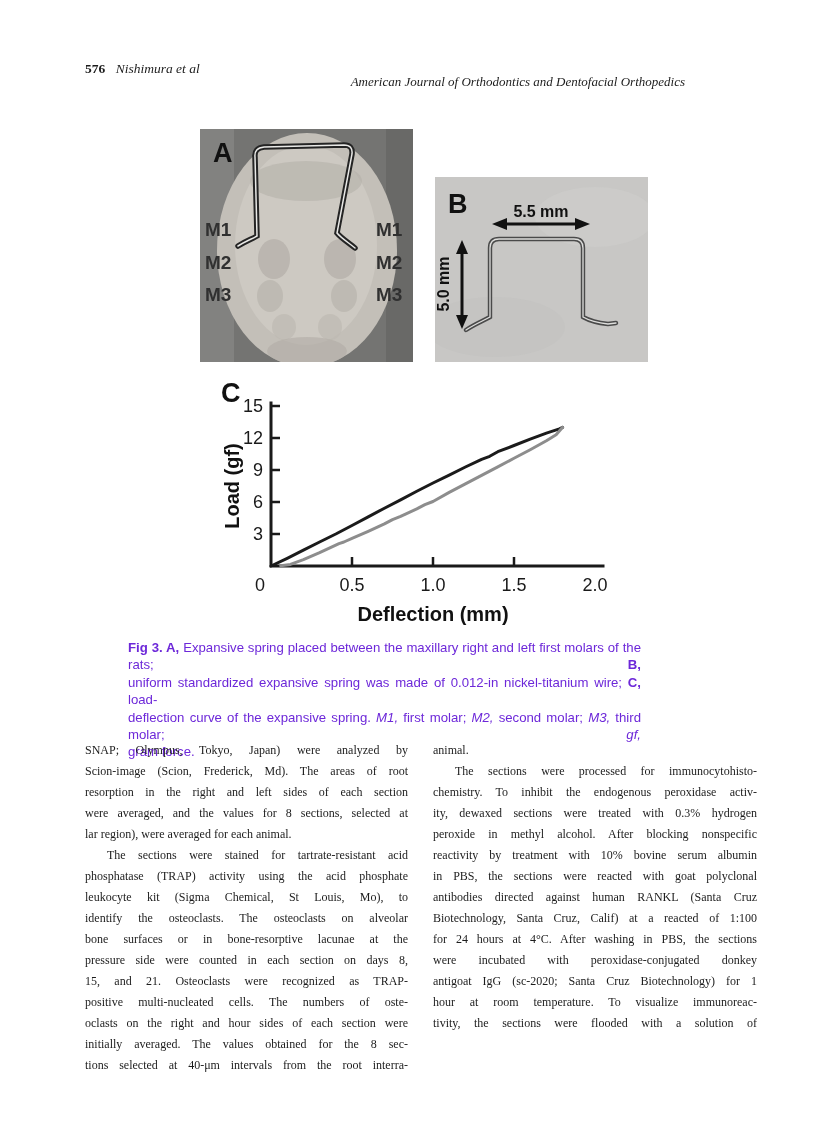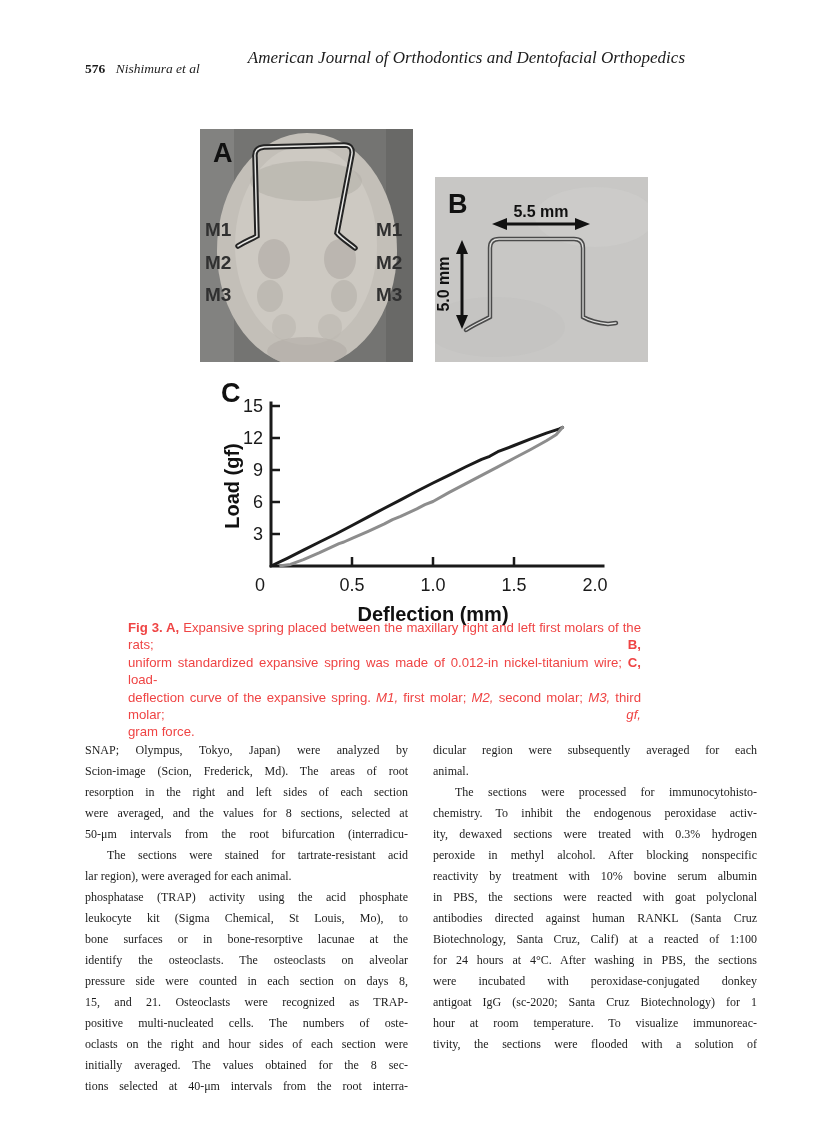--- a/index.html
+++ b/index.html
@@ -2,35 +2,35 @@
 <html><head>
 <meta charset="utf-8">
 <style>
   html,body{margin:0;padding:0;background:#ffffff;}
   .page{position:relative;width:765px;height:1122px;background:#ffffff;overflow:hidden;
         color:#1c1c1c;font-family:"Liberation Serif",serif;}
   
   .hdr-left{position:absolute;left:85px;top:61px;font-size:13.5px;white-space:nowrap;}
   .hdr-num{font-weight:bold;}
   .hdr-auth{font-style:italic;margin-left:7px;}
-  .hdr-right{position:absolute;right:80px;top:50px;text-align:right;font-style:italic;
-             font-size:17px;line-height:15.5px;white-space:nowrap;}
+  .hdr-right{position:absolute;right:80px;top:74px;text-align:right;font-style:italic;
+             font-size:13px;line-height:15.5px;white-space:nowrap;}
   
   .panelA{position:absolute;left:200px;top:129px;}
   .panelB{position:absolute;left:435px;top:177px;}
   .chartC{position:absolute;left:213px;top:378px;}
   .photo-label{font-family:"Liberation Sans",sans-serif;font-weight:bold;}
   svg text{font-family:"Liberation Sans",sans-serif;}
   .tick{font-size:18px;fill:#1a1a1a;}
   .axis-title{font-size:20px;font-weight:bold;fill:#111;}
   .panel-letter{font-size:27px;font-weight:bold;fill:#111;}
   .dim-label{font-size:16px;font-weight:bold;fill:#111;}
   
-  .caption{position:absolute;left:128px;top:619px;width:513px;
-           font-family:"Liberation Sans",sans-serif;font-size:13.2px;line-height:17.4px;color:#ef4444;}
+  .caption{position:absolute;left:128px;top:639px;width:513px;
+           font-family:"Liberation Sans",sans-serif;font-size:13.2px;line-height:17.4px;color:#6d28d9;}
   .cap-line{text-align:justify;text-align-last:justify;}
   .cap-line.end{text-align-last:left;}
   .caption .b{font-weight:bold;}
   .caption .i{font-style:italic;}
   
   .col{position:absolute;top:740px;width:324px;font-size:12px;line-height:21px;}
   .col-left{left:85px;width:323px;}
   .col-right{left:433px;}
   .tline{text-align:justify;text-align-last:justify;white-space:normal;}
   .tline.end{text-align-last:left;}
@@ -129,36 +129,34 @@
       <div class="cap-line"><span class="">uniform standardized expansive spring was made of 0.012-in nickel-titanium wire; </span><span class="b ">C, </span><span class="">load-</span></div>
       <div class="cap-line"><span class="">deflection curve of the expansive spring. </span><span class="i">M1, </span><span class="">first molar; </span><span class="i">M2, </span><span class="">second molar; </span><span class="i">M3, </span><span class="">third molar; </span><span class="i">gf,</span></div>
       <div class="cap-line end"><span class="">gram force.</span></div>
     </div>
 
   <div class="col col-left" id="col-left">
       <div class="tline">SNAP; Olympus, Tokyo, Japan) were analyzed by</div>
       <div class="tline">Scion-image (Scion, Frederick, Md). The areas of root</div>
       <div class="tline">resorption in the right and left sides of each section</div>
       <div class="tline">were averaged, and the values for 8 sections, selected at</div>
-      <div class="tline">50-μm intervals from the root bifurcation (interradicu-</div>
+      <div class="tline end">lar region), were averaged for each animal.</div>
       <div class="tline indent">The sections were stained for tartrate-resistant acid</div>
-      <div class="tline end">lar region), were averaged for each animal.</div>
       <div class="tline">phosphatase (TRAP) activity using the acid phosphate</div>
       <div class="tline">leukocyte kit (Sigma Chemical, St Louis, Mo), to</div>
+      <div class="tline">identify the osteoclasts. The osteoclasts on alveolar</div>
       <div class="tline">bone surfaces or in bone-resorptive lacunae at the</div>
-      <div class="tline">identify the osteoclasts. The osteoclasts on alveolar</div>
       <div class="tline">pressure side were counted in each section on days 8,</div>
       <div class="tline">15, and 21. Osteoclasts were recognized as TRAP-</div>
       <div class="tline">positive multi-nucleated cells. The numbers of oste-</div>
       <div class="tline">oclasts on the right and hour sides of each section were</div>
       <div class="tline">initially averaged. The values obtained for the 8 sec-</div>
       <div class="tline">tions selected at 40-μm intervals from the root interra-</div>
     </div>
   <div class="col col-right" id="col-right">
-      <div class="tline">dicular region were subsequently averaged for each</div>
       <div class="tline end">animal.</div>
       <div class="tline indent">The sections were processed for immunocytohisto-</div>
       <div class="tline">chemistry. To inhibit the endogenous peroxidase activ-</div>
       <div class="tline">ity, dewaxed sections were treated with 0.3% hydrogen</div>
       <div class="tline">peroxide in methyl alcohol. After blocking nonspecific</div>
       <div class="tline">reactivity by treatment with 10% bovine serum albumin</div>
       <div class="tline">in PBS, the sections were reacted with goat polyclonal</div>
       <div class="tline">antibodies directed against human RANKL (Santa Cruz</div>
       <div class="tline">Biotechnology, Santa Cruz, Calif) at a reacted of 1:100</div>
       <div class="tline">for 24 hours at 4°C. After washing in PBS, the sections</div>

